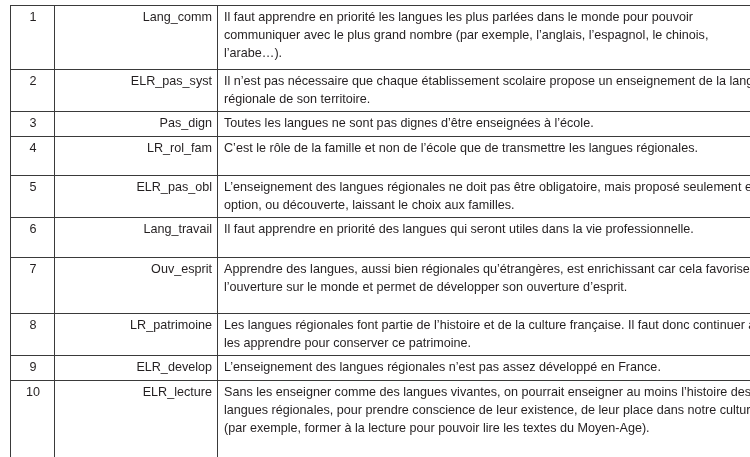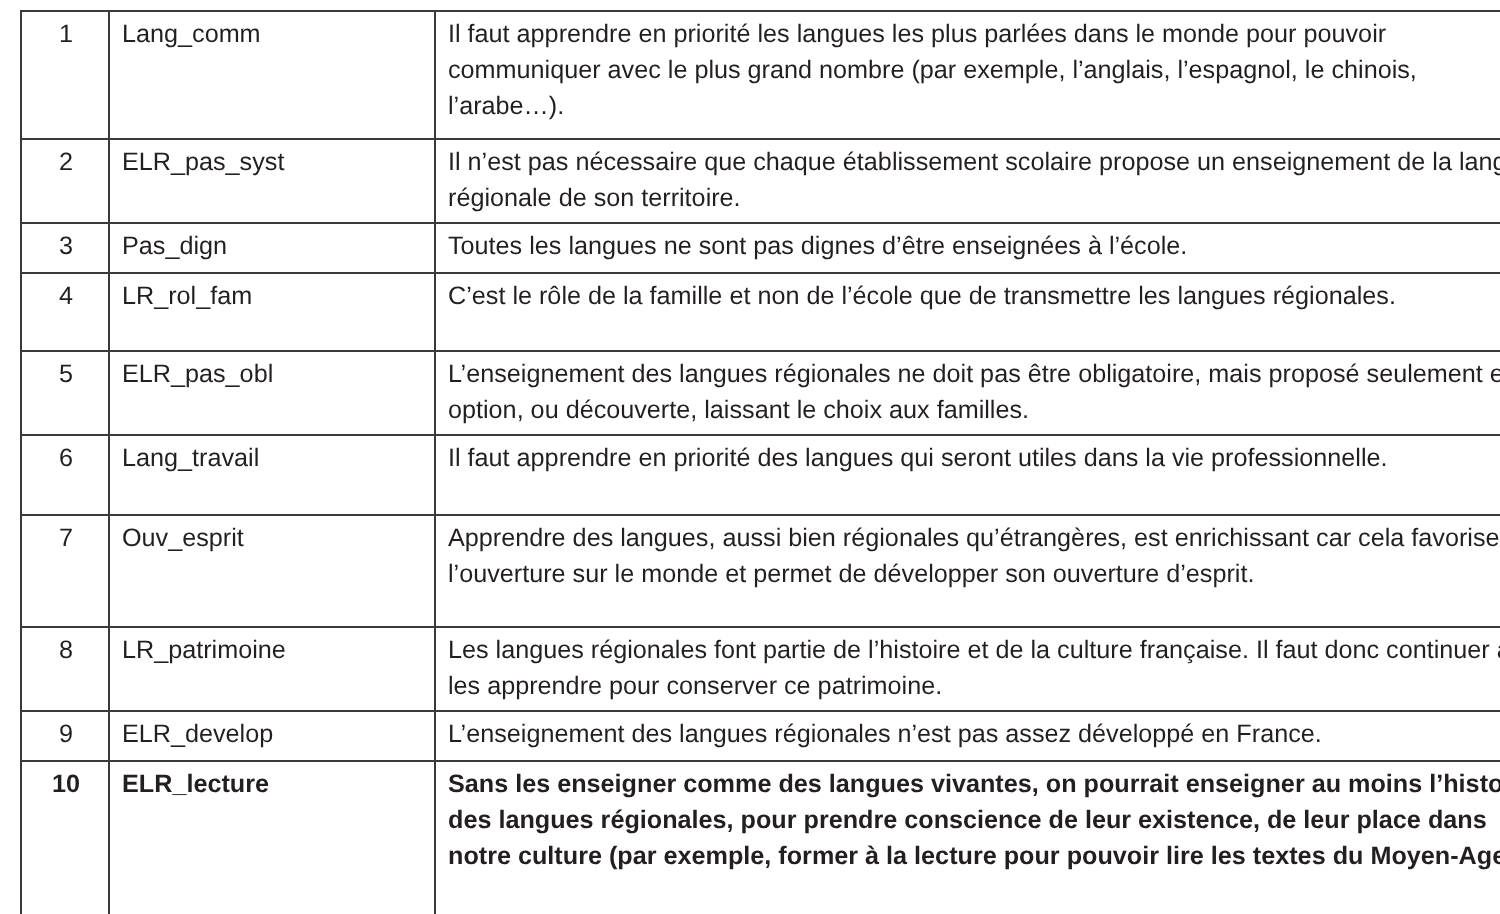--- a/index.html
+++ b/index.html
@@ -52,39 +52,40 @@
     width: 32px;
     text-align: center;
     padding-left: 0;
     padding-right: 0;
   }
 
   td.col-code {
     width: 151px;
     padding-left: 9px;
     white-space: nowrap;
+    text-align: right;
   }
 
   td.col-text {
     width: 544px;
     padding-left: 8px;
     padding-right: 6px;
   }
 
   
   tr.r1 td { height: 58px; }
   tr.r2 td { height: 36px; }
   tr.r3 td { height: 14px; }
   tr.r4 td { height: 33px; }
   tr.r5 td { height: 34px; }
   tr.r6 td { height: 34px; }
   tr.r7 td { height: 50px; }
   tr.r8 td { height: 36px; }
   tr.r9 td { height: 14px; }
-  tr.r10 td { height: 72px; font-weight: bold; }
+  tr.r10 td { height: 72px; }
 </style>
 </head>
 <body>
 
 <div id="page-root">
   <div class="table-wrap">
     <table class="items-table">
       <tbody>
 
         <tr class="r1">

